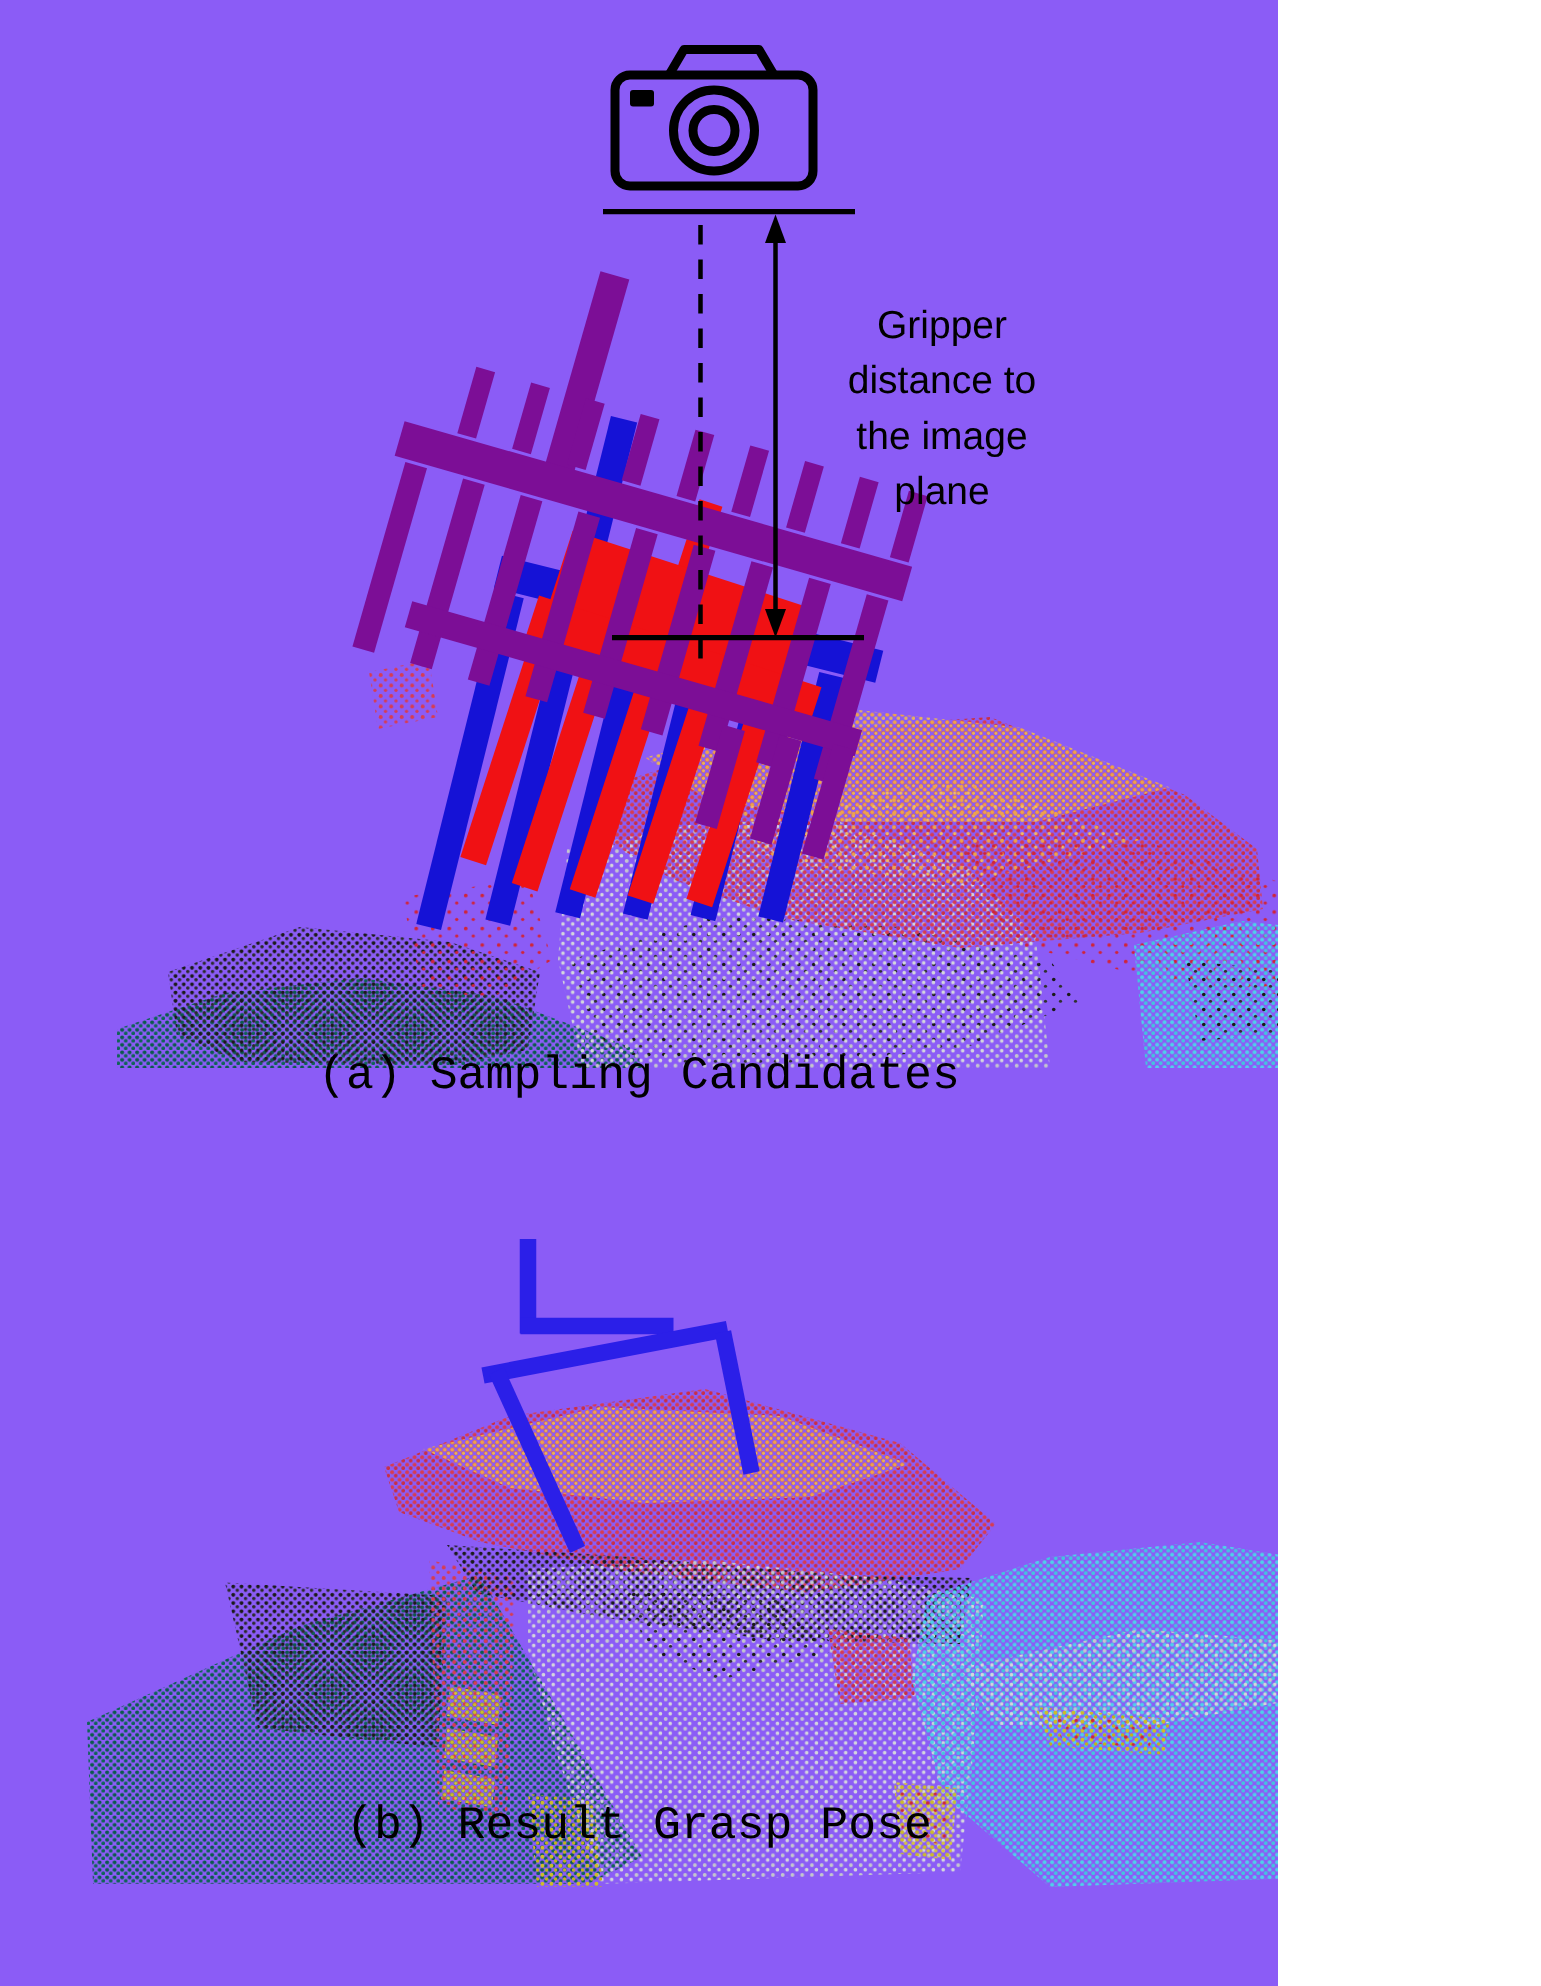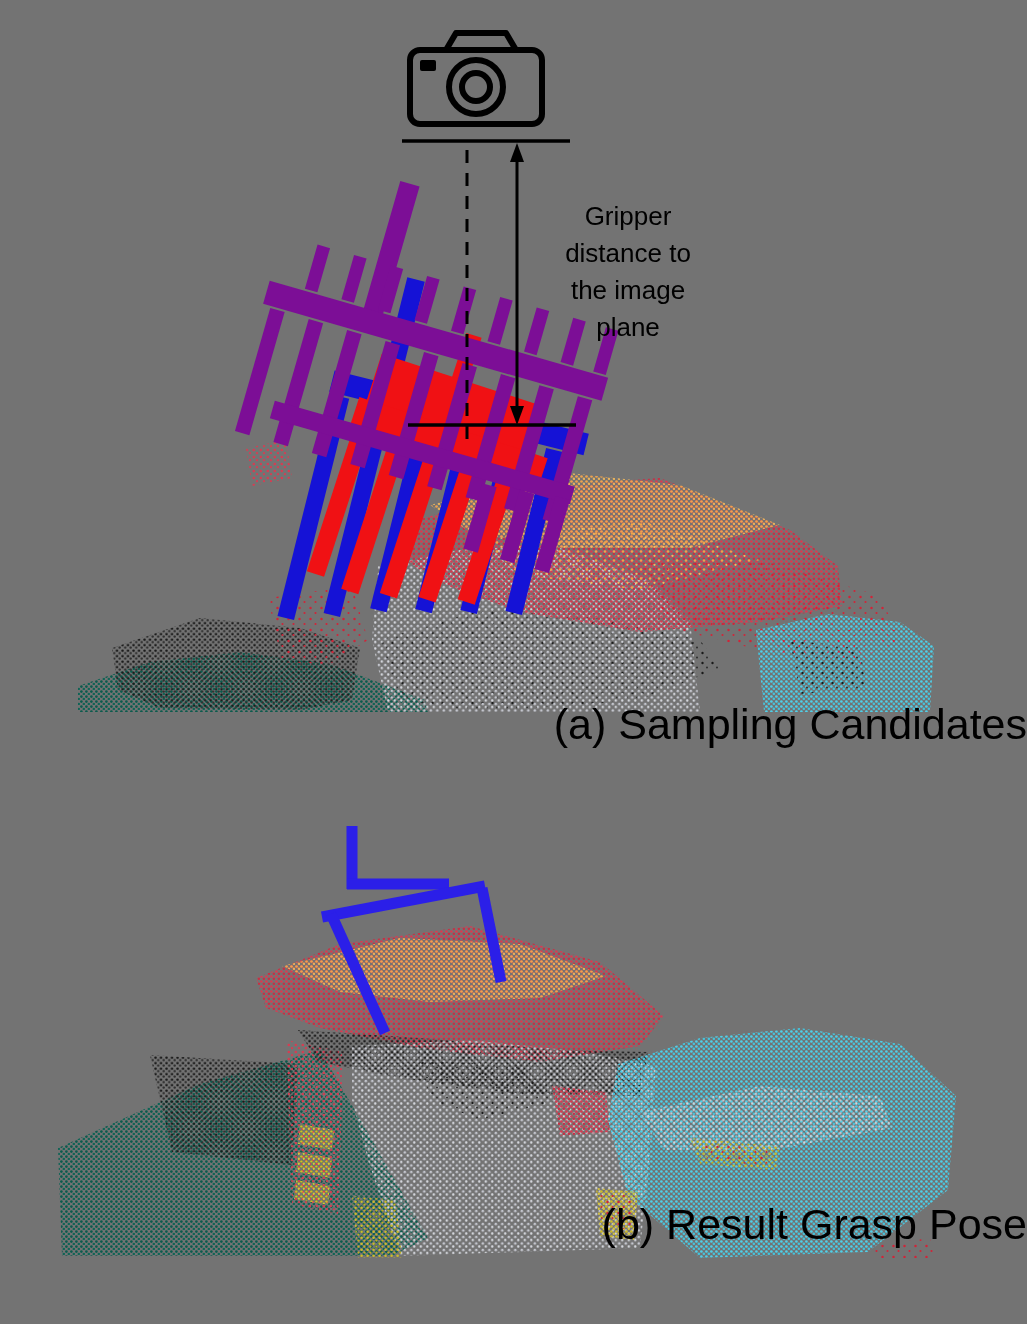--- a/index.html
+++ b/index.html
@@ -1,31 +1,31 @@
 <!DOCTYPE html>
 <html style="--purple: #7C0E96; --cblue: #1512D6; --cred: #F01114; --gblue: #2B1FE8;"><head>
 <meta charset="utf-8">
 <style>
   html,body{margin:0;padding:0;background:#ffffff;}
   :root{
     --purple:#7C0E96; --cblue:#1512D6; --cred:#F01114; --gblue:#2B1FE8;
   }
   .page{
-    position:relative; width:1027px; height:1324px; background:#737373;
+    position:relative; width:852px; height:1324px; background:#8b5cf6;
     overflow:hidden; font-family:"Liberation Sans",sans-serif; color:#000;
   }
   svg.fig{position:absolute; left:0; top:0;}
   .annotation{
     position:absolute; left:550px; top:198px; width:156px;
     text-align:center; font-size:26px; line-height:1.42; color:#000;
     font-family:"Liberation Sans",sans-serif;
   }
   .caption{
-    position:absolute; left:0; width:100%; text-align:right;
-    font-family:Liberation Sans, sans-serif; font-size:43px; color:#000;
+    position:absolute; left:0; width:100%; text-align:center;
+    font-family:Liberation Mono, monospace; font-size:31px; color:#000;
   }
   #capA{top:700px;}
   #capB{top:1200px;}
   .c-purple rect{fill:var(--purple);}
   .c-blue rect{fill:var(--cblue);}
   .c-red rect{fill:var(--cred);}
   .grasp path{stroke:var(--gblue); stroke-width:11; fill:none; stroke-linecap:butt;}
   .cam{stroke:#000; stroke-width:6; fill:none;}
   .cam-fill{fill:#000; stroke:none;}
   .annline{stroke:#000;}

